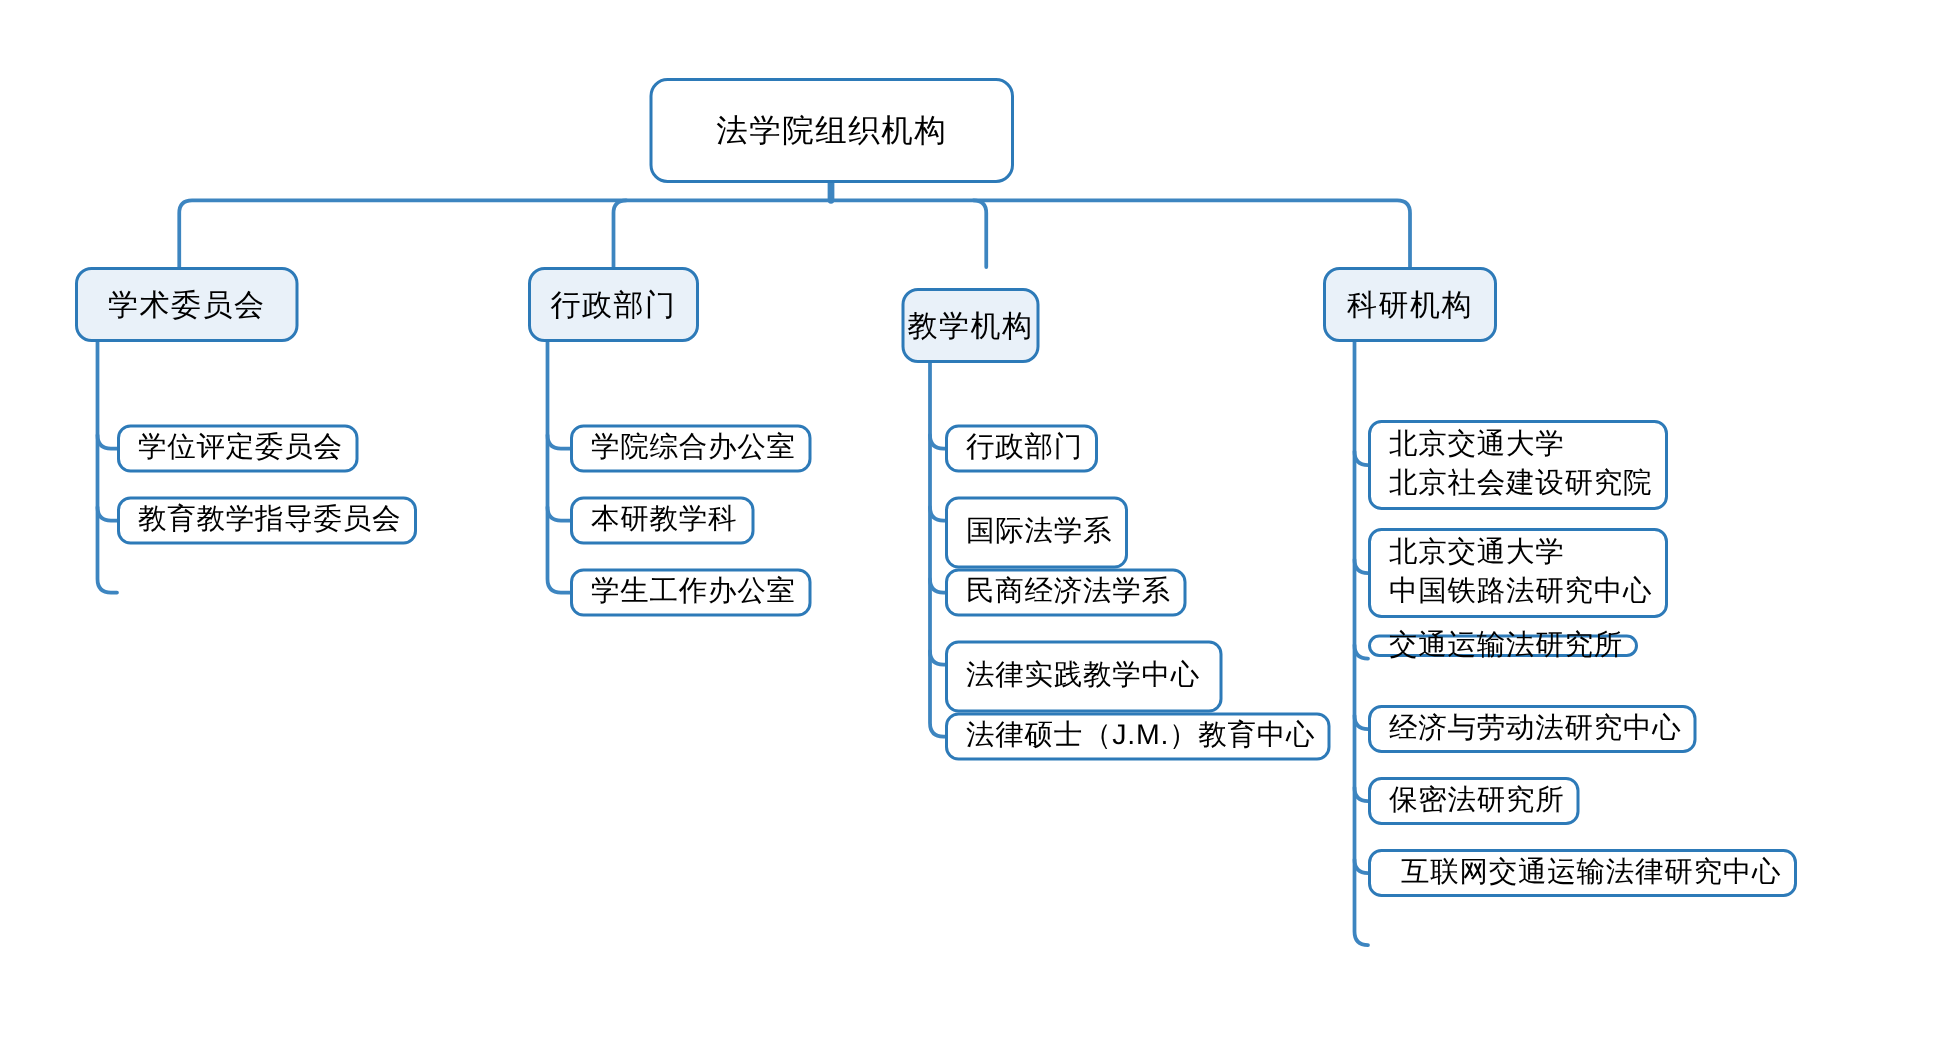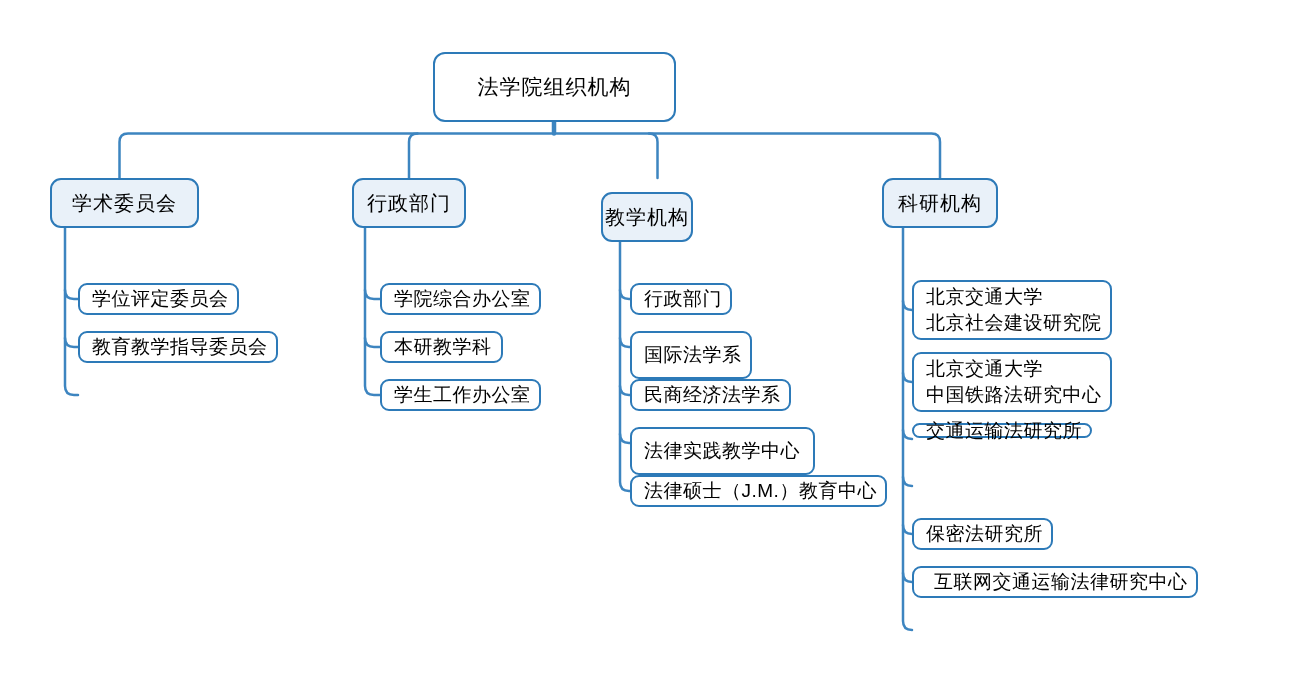--- a/index.html
+++ b/index.html
@@ -84,16 +84,17 @@
   <div class="node leaf" style="left:630px;top:331px;min-width:117px;height:48px;">国际法学系</div>
   <div class="node leaf" style="left:630px;top:379px;min-width:156px;height:32px;">民商经济法学系</div>
   <div class="node leaf" style="left:630px;top:427px;min-width:185px;height:48px;">法律实践教学中心</div>
   <div class="node leaf" style="left:630px;top:475px;min-width:243px;height:32px;">法律硕士（J.M.）教育中心</div>
 
   <div class="node leaf" style="left:912px;top:280px;min-width:198px;height:60px;">北京交通大学
 北京社会建设研究院</div>
   <div class="node leaf" style="left:912px;top:352px;min-width:196px;height:60px;">北京交通大学
 中国铁路法研究中心</div>
   <div class="node leaf" style="left:912px;top:423px;min-width:175px;height:15px;">交通运输法研究所</div>
+  <div class="node leaf" style="left:912px;top:470px;min-width:211px;height:32px;">经济与劳动法研究中心</div>
   <div class="node leaf" style="left:912px;top:518px;min-width:138px;height:32px;">保密法研究所</div>
   <div class="node leaf" style="left:912px;top:566px;min-width:265px;height:32px;padding-left:20px;">互联网交通运输法律研究中心</div>
 
 </div>
 
 </body></html>

